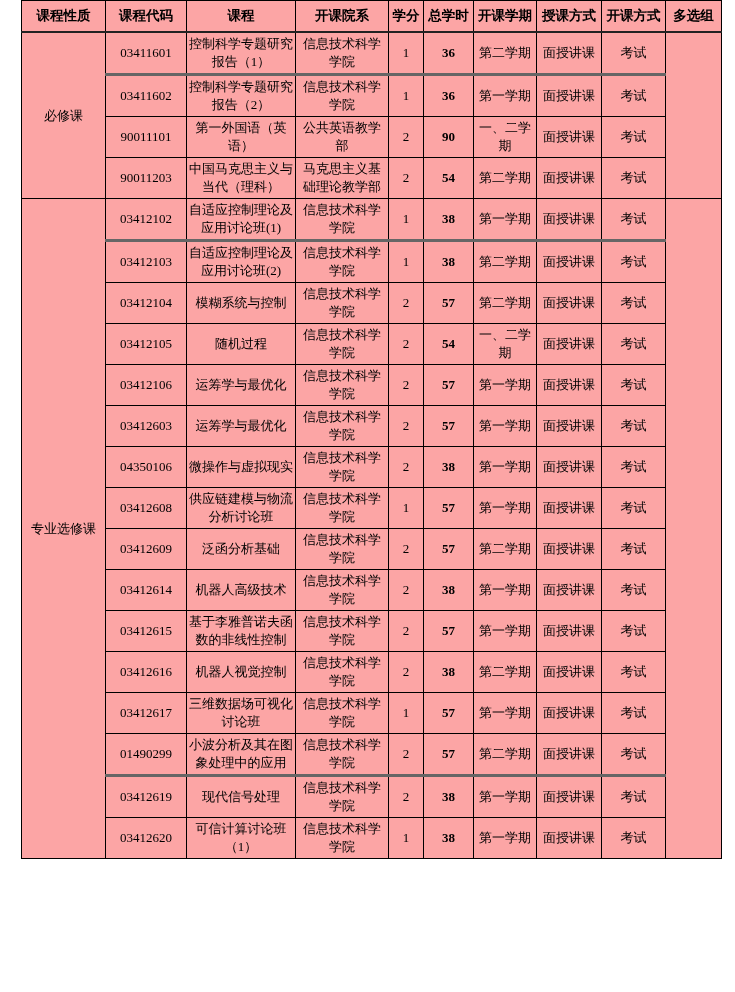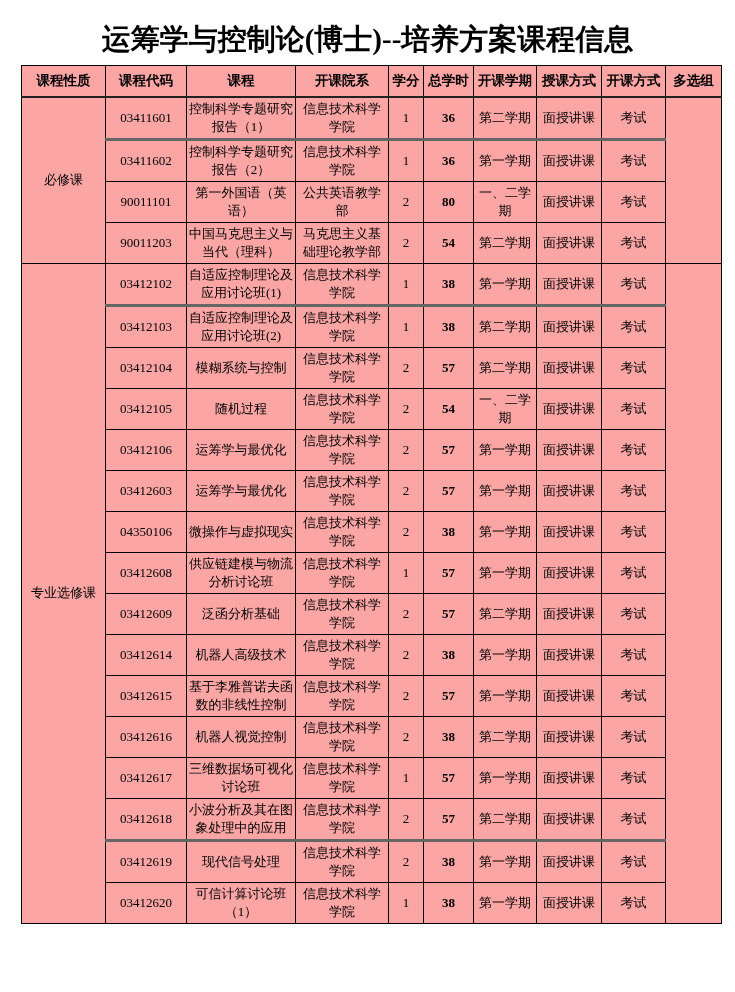--- a/index.html
+++ b/index.html
@@ -61,21 +61,20 @@
   td.c-exam     { text-align: center; }
   td.c-multi    { text-align: center; }
   td.row-2line  { height: 36px; }
   td.divider    { border-bottom: 3px solid #666666; }
 </style>
 </head>
 <body>
 
 <div class="page">
 
-  <h1 class="doc-title">运筹学与控制论(博士)--培养方案课程信息</h1>
 
   <table class="course-table">
     <colgroup>
       <col style="width:84px">
         <col style="width:81px">
         <col style="width:109px">
       <col style="width:93px">
         <col style="width:35px">
         <col style="width:50px">
       <col style="width:63px">
@@ -118,21 +117,21 @@
           <td class="c-hours row-2line">36</td>
           <td class="c-sem row-2line">第一学期</td>
           <td class="c-teach row-2line">面授讲课</td>
           <td class="c-exam row-2line">考试</td>
         </tr>
         <tr>
           <td class="c-code row-2line">90011101</td>
           <td class="c-name row-2line">第一外国语（英语）</td>
           <td class="c-dept row-2line">公共英语教学部</td>
           <td class="c-credit row-2line">2</td>
-          <td class="c-hours row-2line">80</td>
+          <td class="c-hours row-2line">90</td>
           <td class="c-sem row-2line">一、二学期</td>
           <td class="c-teach row-2line">面授讲课</td>
           <td class="c-exam row-2line">考试</td>
         </tr>
         <tr>
           <td class="c-code row-2line">90011203</td>
           <td class="c-name row-2line">中国马克思主义与当代（理科）</td>
           <td class="c-dept row-2line">马克思主义基础理论教学部</td>
           <td class="c-credit row-2line">2</td>
           <td class="c-hours row-2line">54</td>
@@ -266,21 +265,21 @@
           <td class="c-code row-2line">03412617</td>
           <td class="c-name row-2line">三维数据场可视化讨论班</td>
           <td class="c-dept row-2line">信息技术科学学院</td>
           <td class="c-credit row-2line">1</td>
           <td class="c-hours row-2line">57</td>
           <td class="c-sem row-2line">第一学期</td>
           <td class="c-teach row-2line">面授讲课</td>
           <td class="c-exam row-2line">考试</td>
         </tr>
         <tr>
-          <td class="c-code divider row-2line">03412618</td>
+          <td class="c-code divider row-2line">01490299</td>
           <td class="c-name divider row-2line">小波分析及其在图象处理中的应用</td>
           <td class="c-dept divider row-2line">信息技术科学学院</td>
           <td class="c-credit divider row-2line">2</td>
           <td class="c-hours divider row-2line">57</td>
           <td class="c-sem divider row-2line">第二学期</td>
           <td class="c-teach divider row-2line">面授讲课</td>
           <td class="c-exam divider row-2line">考试</td>
         </tr>
         <tr>
           <td class="c-code row-2line">03412619</td>

